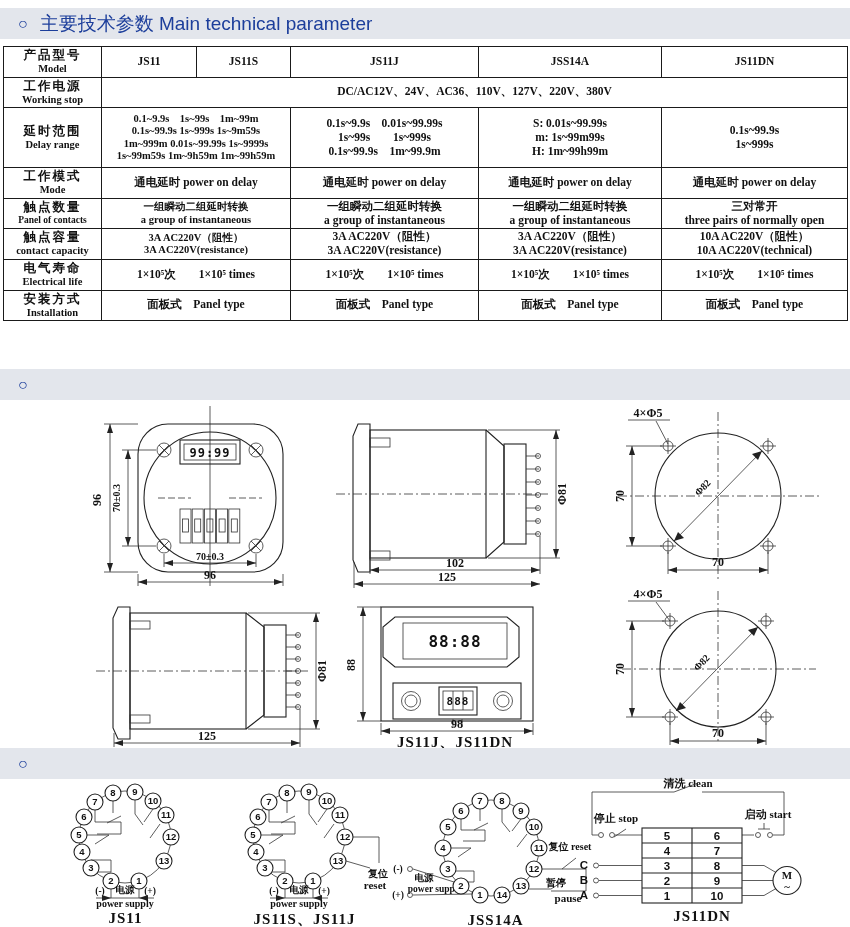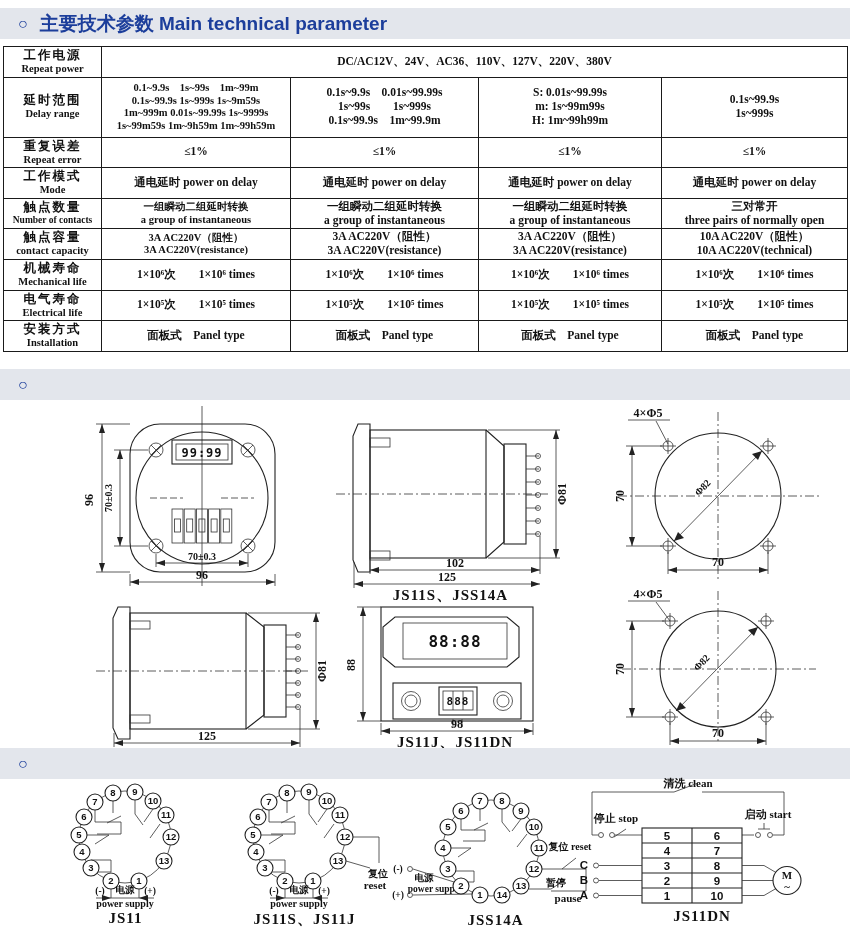--- a/index.html
+++ b/index.html
@@ -2,21 +2,21 @@
 <html><head>
 <meta charset="utf-8">
 <style>
   html,body{margin:0;padding:0;}
   body{width:850px;height:927px;position:relative;background:#fff;
        font-family:"Liberation Serif","DejaVu Serif",serif;color:#111;}
   .band{position:absolute;left:0;width:850px;height:31px;background:#e3e6ec;
         display:flex;align-items:center;box-sizing:border-box;padding-left:18px;
         font-family:"Liberation Sans","DejaVu Sans",sans-serif;color:#1c3e9b;}
   .band .bullet{font-size:16px;margin-right:12px;}
-  .band .title{font-size:19px;font-weight:700;}
+  .band .title{font-size:19px;font-weight:400;}
   table.ptable{position:absolute;top:46px;left:3px;width:845px;border-collapse:collapse;
         table-layout:fixed;font-weight:bold;}
   .ptable td{border:1px solid #1a1a1a;text-align:center;vertical-align:middle;
         font-size:11.5px;line-height:1.2;padding:1px 2px;overflow:hidden;}
   .ptable .rh .zh{font-size:12.5px;letter-spacing:2px;}
   .ptable .rh .en{font-size:10.5px;letter-spacing:0;}
   .ml{white-space:pre-line;}
   .drawings,.wiring{position:absolute;left:0;width:850px;}
   .draw{position:absolute;}
   .dlabel{font-size:15px;font-weight:bold;text-align:center;letter-spacing:1px;}
@@ -44,24 +44,35 @@
 <table class="ptable">
   <colgroup>
       <col style="width:98px">
       <col style="width:95px">
       <col style="width:94px">
       <col style="width:188px">
       <col style="width:183px">
       <col>
     </colgroup>
   <tbody>
+      <tr style="height:29px">
+    <td class="rh">
+      <div class="zh">产品型号</div>
+      <div class="en">Model</div>
+        </td>
+    <td>JS11</td>
+    <td>JS11S</td>
+    <td>JS11J</td>
+    <td>JSS14A</td>
+    <td>JS11DN</td>
+  </tr>
   <tr style="height:29px">
     <td class="rh">
       <div class="zh">工作电源</div>
-      <div class="en">Repeat power</div>
+      <div class="en">Working stop</div>
         </td>
     <td colspan="5">DC/AC12V、24V、AC36、110V、127V、220V、380V</td>
   </tr>
   <tr style="height:60px">
     <td class="rh">
       <div class="zh">延时范围</div>
       <div class="en">Delay range</div>
         </td>
     <td colspan="2" class="ml" style="font-size:10.5px">0.1~9.9s　1s~99s　1m~99m
 0.1s~99.9s 1s~999s 1s~9m59s
@@ -69,44 +80,34 @@
 1s~99m59s 1m~9h59m 1m~99h59m</td>
     <td class="ml">0.1s~9.9s　0.01s~99.99s
 1s~99s　　1s~999s
 0.1s~99.9s　1m~99.9m</td>
     <td class="ml">S: 0.01s~99.99s
 m: 1s~99m99s
 H: 1m~99h99m</td>
     <td class="ml">0.1s~99.9s
 1s~999s</td>
   </tr>
-  <tr style="height:22px">
-    <td class="rh">
-      <div class="zh">重复误差</div>
-      <div class="en">Repeat error</div>
-        </td>
-    <td colspan="2">≤1%</td>
-    <td>≤1%</td>
-    <td>≤1%</td>
-    <td>≤1%</td>
-  </tr>
   <tr style="height:25px">
     <td class="rh">
       <div class="zh">工作模式</div>
       <div class="en">Mode</div>
         </td>
     <td colspan="2">通电延时 power on delay</td>
     <td>通电延时 power on delay</td>
     <td>通电延时 power on delay</td>
     <td>通电延时 power on delay</td>
   </tr>
   <tr style="height:29px">
     <td class="rh">
       <div class="zh">触点数量</div>
-      <div class="en" style="font-size:9.5px">Number of contacts</div>
+      <div class="en" style="font-size:9.5px">Panel of contacts</div>
         </td>
     <td colspan="2" class="ml" style="font-size:10.5px">一组瞬动二组延时转换
 a group of instantaneous</td>
     <td class="ml">一组瞬动二组延时转换
 a group of instantaneous</td>
     <td class="ml">一组瞬动二组延时转换
 a group of instantaneous</td>
     <td class="ml">三对常开
 three pairs of normally open</td>
   </tr>
@@ -119,30 +120,20 @@
 3A AC220V(resistance)</td>
     <td class="ml">3A AC220V（阻性）
 3A AC220V(resistance)</td>
     <td class="ml">3A AC220V（阻性）
 3A AC220V(resistance)</td>
     <td class="ml">10A AC220V（阻性）
 10A AC220V(technical)</td>
   </tr>
   <tr style="height:27px">
     <td class="rh">
-      <div class="zh">机械寿命</div>
-      <div class="en">Mechanical life</div>
-        </td>
-    <td colspan="2">1×10⁶次　　1×10⁶ times</td>
-    <td>1×10⁶次　　1×10⁶ times</td>
-    <td>1×10⁶次　　1×10⁶ times</td>
-    <td>1×10⁶次　　1×10⁶ times</td>
-  </tr>
-  <tr style="height:27px">
-    <td class="rh">
       <div class="zh">电气寿命</div>
       <div class="en">Electrical life</div>
         </td>
     <td colspan="2">1×10⁵次　　1×10⁵ times</td>
     <td>1×10⁵次　　1×10⁵ times</td>
     <td>1×10⁵次　　1×10⁵ times</td>
     <td>1×10⁵次　　1×10⁵ times</td>
   </tr>
   <tr style="height:29px">
     <td class="rh">
@@ -156,21 +147,21 @@
   </tr>
 </tbody>
   </table>
 
 <div class="band" style="top:369px">
   <span class="bullet">○</span>
 </div>
 
 <div class="drawings" style="top:0;height:0">
 
-  <div class="draw" style="left:80px;top:406px">
+  <div class="draw" style="left:88px;top:406px">
     <svg width="235" height="188" viewBox="0 0 235 188">
       <line class="thin" x1="122" y1="0" x2="122" y2="180"></line>
       <rect class="ln" x="50" y="18" width="145" height="148" rx="30"></rect>
       <circle class="ln" cx="122" cy="92" r="66"></circle>
       <g>
         <circle class="thin" cx="76" cy="44" r="7"></circle>
           <line class="thin" x1="71" y1="39" x2="81" y2="49"></line>
           <line class="thin" x1="81" y1="39" x2="71" y2="49"></line>
         <circle class="thin" cx="168" cy="44" r="7"></circle>
           <line class="thin" x1="163" y1="39" x2="173" y2="49"></line>
@@ -276,21 +267,20 @@
         <text class="stx" x="127" y="159">102</text>
       </g>
       <g>
         <line class="thin" x1="26" y1="154" x2="26" y2="180"></line>
         <line class="thin" x1="26" y1="176" x2="212" y2="176"></line>
         <path class="ar" d="M26,176 l9,-3 v6 z"></path>
           <path class="ar" d="M212,176 l-9,-3 v6 z"></path>
         <text class="stx" x="119" y="173">125</text>
       </g>
     </svg>
-    <div class="dlabel">JS11S、JSS14A</div>
   </div>
 
   <div class="draw" style="left:598px;top:404px">
     <svg width="245" height="188" viewBox="0 0 245 188">
       <g>
         <text class="stx" x="50" y="13">4×Φ5</text>
         <line class="thin" x1="30" y1="16" x2="72" y2="16"></line>
         <line class="thin" x1="58" y1="17" x2="70" y2="40"></line>
       </g>
       <line class="dd" x1="120" y1="8" x2="120" y2="176"></line>

